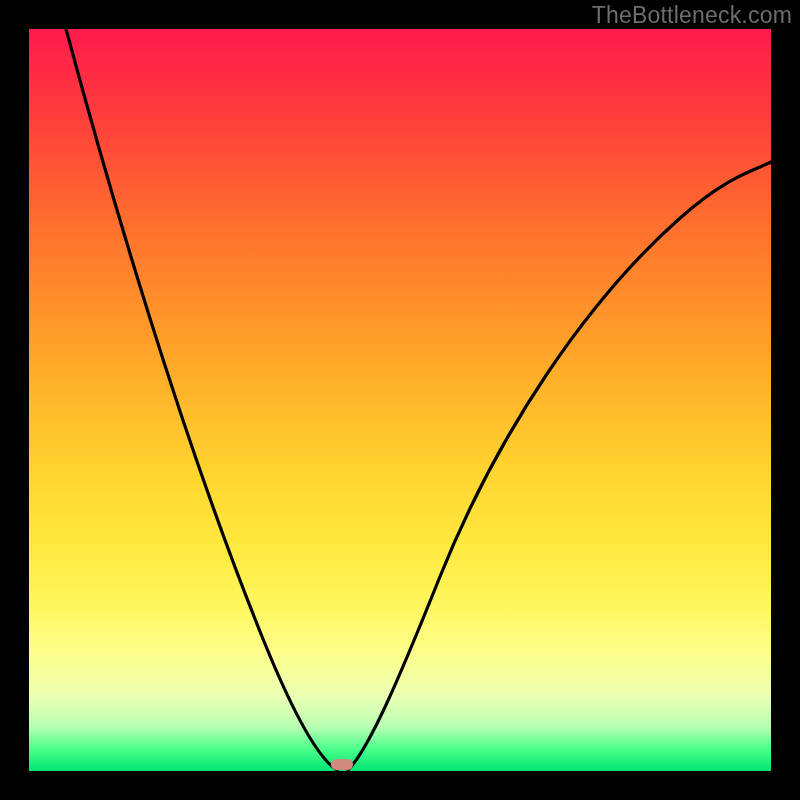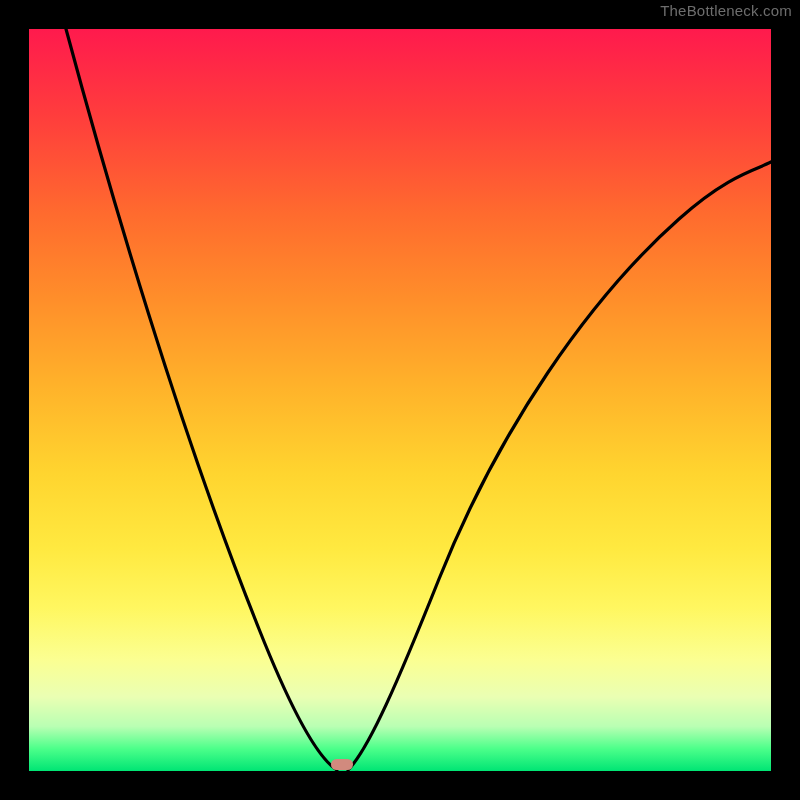--- a/index.html
+++ b/index.html
@@ -31,21 +31,21 @@
       #b9ffb3 94%,
       #4cff8a 97%,
       #00e574 100%
     );
   }
   .watermark {
     position: absolute;
     top: 2px;
     right: 8px;
     color: #6d6d6d;
-    font-size: 15px;
+    font-size: 23px;
     font-weight: 500;
     letter-spacing: 0.2px;
     user-select: none;
   }
   svg.curve {
     position: absolute;
     left: 0;
     top: 0;
     width: 742px;
     height: 742px;

